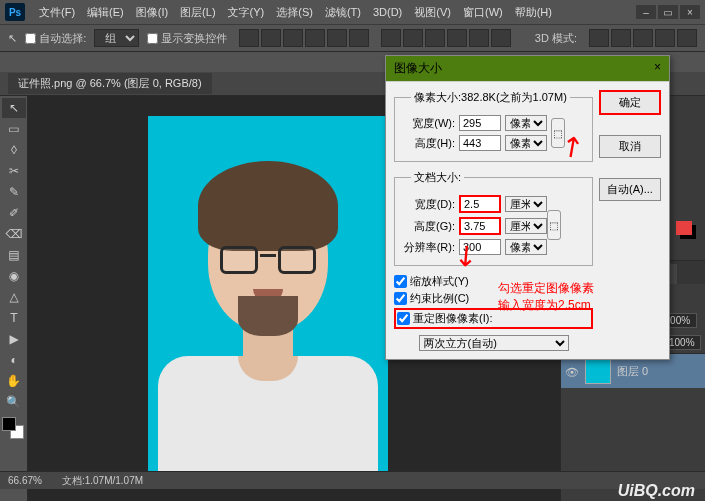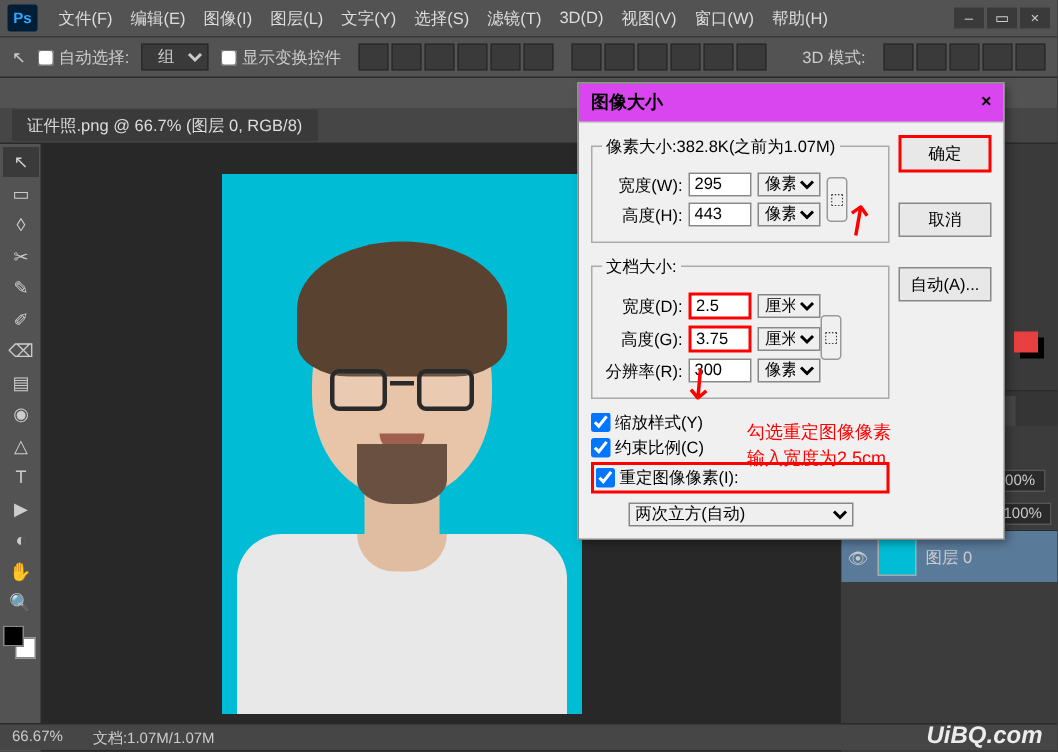--- a/index.html
+++ b/index.html
@@ -43,38 +43,38 @@
 .layers-panel { flex: 1; background: #3c3c3c; font-size: 11px; color: #ccc; }
 .panel-tabs { display: flex; background: #353535; padding: 3px 4px 0; gap: 2px; }
 .panel-tab { padding: 3px 8px; background: #464646; font-size: 10px; }
 .panel-tab.active { background: #3c3c3c; }
 .blend-row { display: flex; align-items: center; padding: 3px 4px; gap: 4px; font-size: 10px; }
 .blend-row input { width: 35px; background: #2a2a2a; border: 1px solid #555; color: #ccc; font-size: 10px; padding: 1px 2px; }
 .layer-row { display: flex; align-items: center; padding: 4px; background: #5a7a9a; gap: 6px; border-top: 1px solid #2a2a2a; }
 .eye { width: 14px; height: 10px; }
 .layer-thumb { width: 26px; height: 26px; background: #00bcd4; border: 1px solid #aaa; }
 .dialog { position: absolute; top: 55px; left: 385px; width: 285px; background: #f0f0f0; border: 1px solid #888; box-shadow: 2px 2px 6px rgba(0,0,0,0.4); font-size: 12px; }
-.dialog-title { background: #d946ef; padding: 4px 8px; display: flex; justify-content: space-between; border-bottom: 1px solid #ccc; font-size: 12px; font-weight: bold; }
+.dialog-title { background: #4d7c0f; padding: 4px 8px; display: flex; justify-content: space-between; border-bottom: 1px solid #ccc; font-size: 12px; }
 .dialog-body { padding: 8px; display: flex; gap: 6px; }
 .dialog-left { flex: 1; }
 .fieldset { border: 1px solid #aaa; padding: 6px; margin-bottom: 8px; }
-.fieldset legend { font-size: 11px; padding: 0 3px; }
+.fieldset legend { font-size: 11px; padding: 0 3px; margin-left: 10px; }
 .field-row { display: flex; align-items: center; gap: 4px; margin: 4px 0; font-size: 11px; }
 .field-row label { width: 54px; text-align: right; }
 .field-row input[type=text] { width: 42px; border: 1px solid #888; padding: 1px 3px; font-size: 11px; }
 .field-row select { width: 42px; border: 1px solid #888; font-size: 11px; }
 .hl-red { border: 2px solid red !important; }
 .link-icon { width: 14px; height: 30px; border: 1px solid #999; border-radius: 3px; display: flex; align-items: center; justify-content: center; font-size: 10px; }
 .chk-row { font-size: 11px; margin: 2px 0; display: flex; align-items: center; gap: 3px; }
 .resample-sel { width: 150px; border: 1px solid #888; font-size: 11px; margin-top: 4px; }
 .dialog-right { width: 62px; display: flex; flex-direction: column; gap: 20px; }
 .dlg-btn { border: 1px solid #888; background: #e8e8e8; padding: 3px 2px; font-size: 11px; text-align: center; }
 .annotation { position: absolute; color: red; font-size: 12px; }
 .arrow { position: absolute; color: red; font-size: 28px; }
-.status-bar { position: absolute; bottom: 1px; left: 0; right: 0; height: 18px; background: #464646; color: #ccc; font-size: 10px; display: flex; align-items: center; padding: 0 8px; gap: 20px; border-top: 1px solid #2a2a2a; }
+.status-bar { position: absolute; bottom: 12px; left: 0; right: 0; height: 18px; background: #464646; color: #ccc; font-size: 10px; display: flex; align-items: center; padding: 0 8px; gap: 20px; border-top: 1px solid #2a2a2a; }
 .watermark { position: absolute; bottom: 1px; right: 10px; color: #fff; font-weight: bold; font-size: 16px; font-style: italic; opacity: 0.9; }
 .colorbox { width: 24px; display: flex; flex-direction: column; margin-top: 4px; }
 .fgbg { position: relative; width: 22px; height: 22px; }
 .fgbg .bg { position: absolute; width: 14px; height: 14px; background: #fff; border: 1px solid #888; bottom: 0; right: 0; }
 .fgbg .fg { position: absolute; width: 14px; height: 14px; background: #000; border: 1px solid #888; top: 0; left: 0; }
 </style>
 </head>
 <body>
 
 <div class="menubar">

